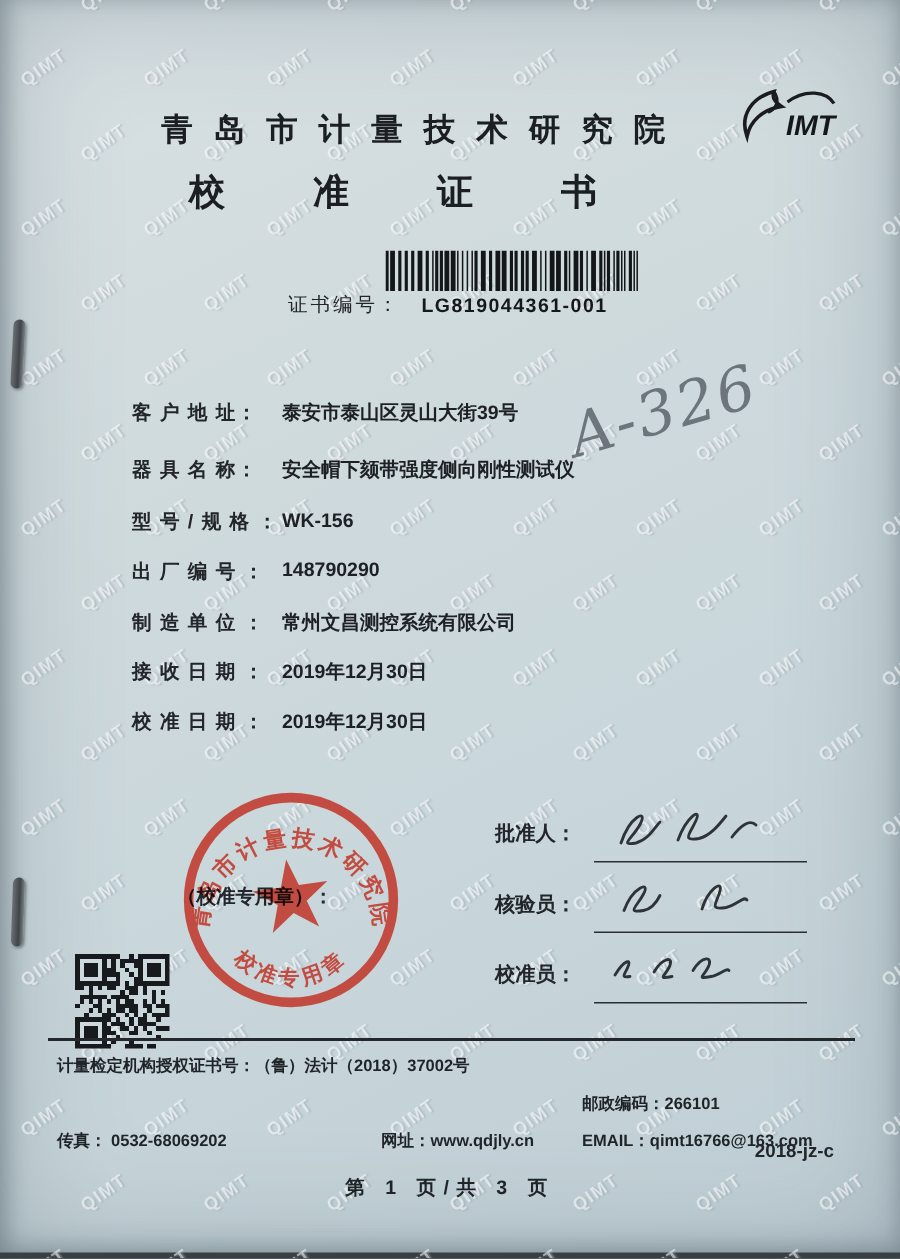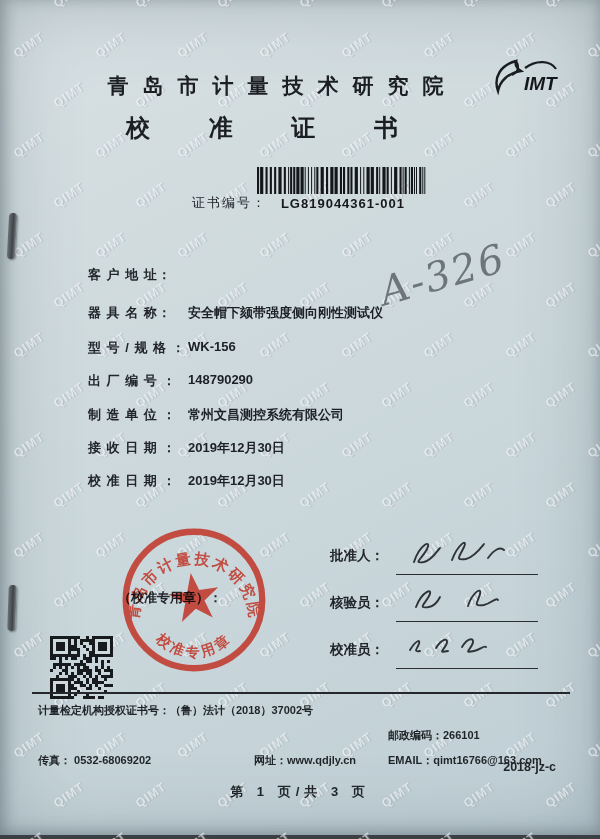--- a/index.html
+++ b/index.html
@@ -270,20 +270,21 @@
         <rect x="157.0" y="0" width="1.0" height="27" fill="#14171a"></rect>
         <rect x="159.0" y="0" width="1.0" height="27" fill="#14171a"></rect>
         <rect x="162.2" y="0" width="2.1" height="27" fill="#14171a"></rect>
         <rect x="165.3" y="0" width="1.0" height="27" fill="#14171a"></rect>
         <rect x="167.3" y="0" width="1.0" height="27" fill="#14171a"></rect>
       </svg>
     <div class="certno-number">LG819044361-001</div>
 
     <div class="field-row" style="top:266px">
       <span class="f-label">客 户 地 址：</span>
+      <span class="f-value">泰安市泰山区灵山大街39号</span>
     </div>
     <div class="field-row" style="top:304px">
       <span class="f-label">器 具 名 称：</span>
       <span class="f-value">安全帽下颏带强度侧向刚性测试仪</span>
     </div>
     <div class="field-row" style="top:339px">
       <span class="f-label">型 号 / 规 格 ：</span>
       <span class="f-value">WK-156</span>
     </div>
     <div class="field-row" style="top:372px">

